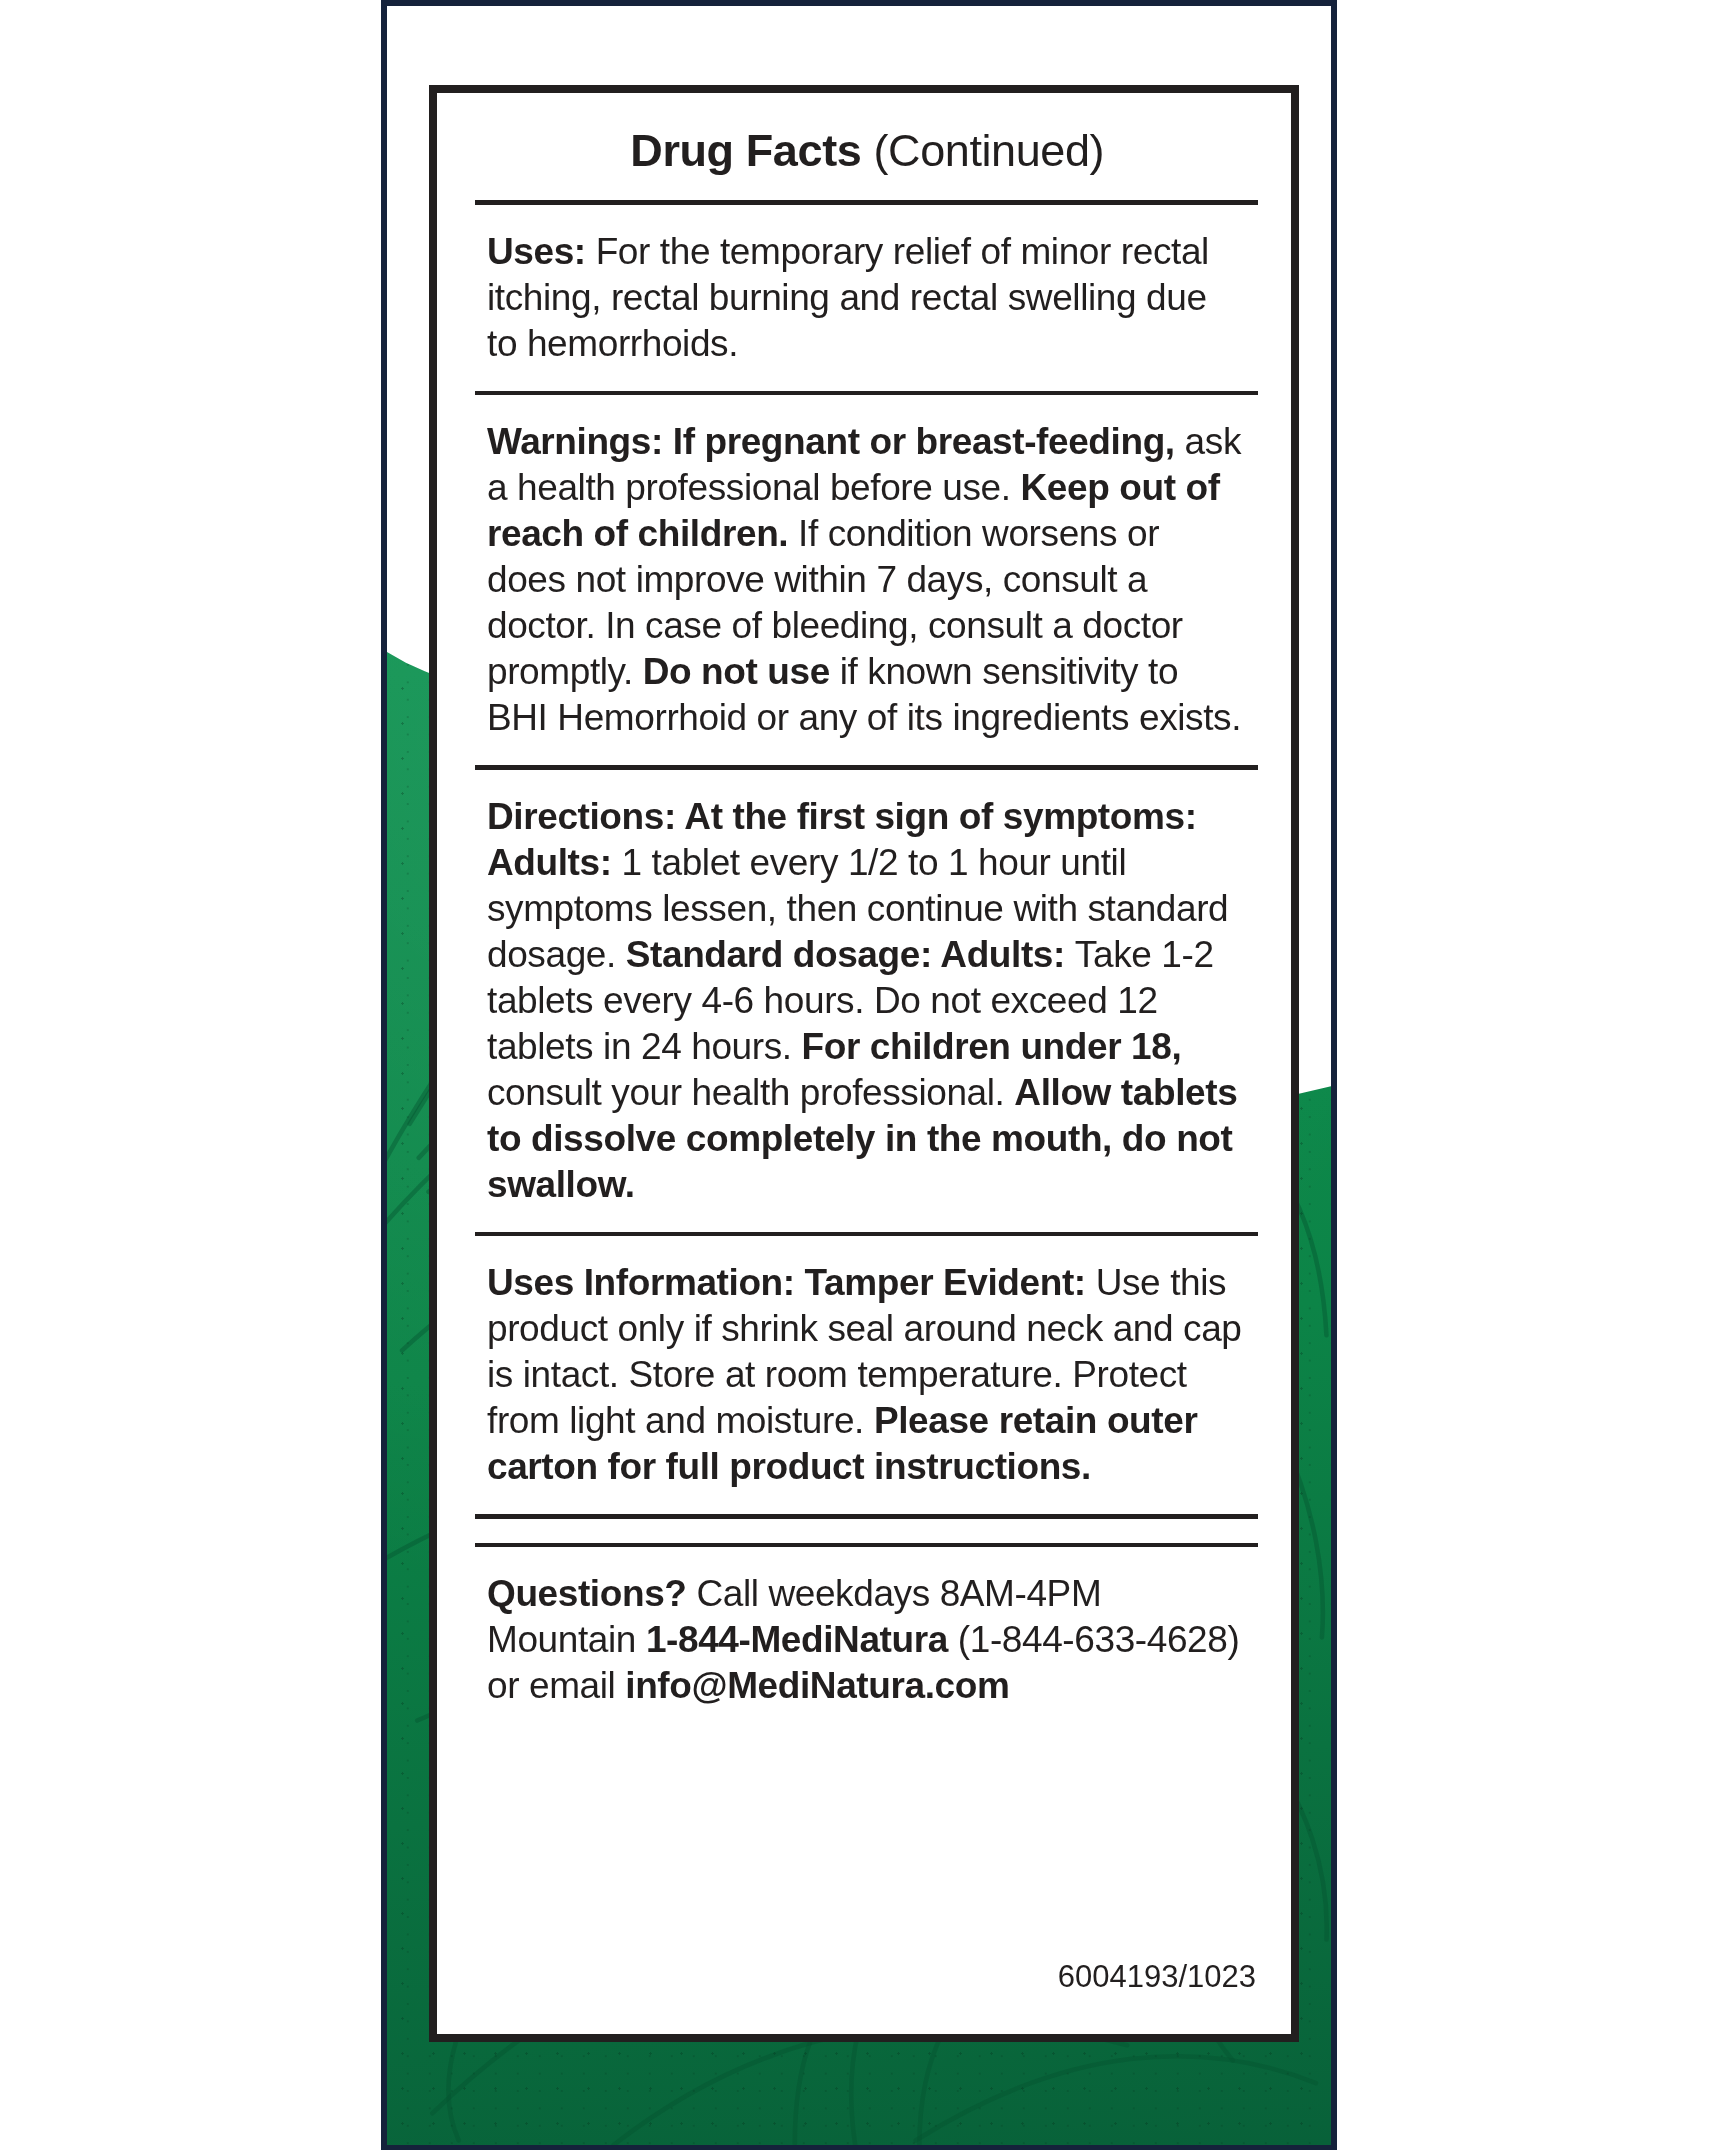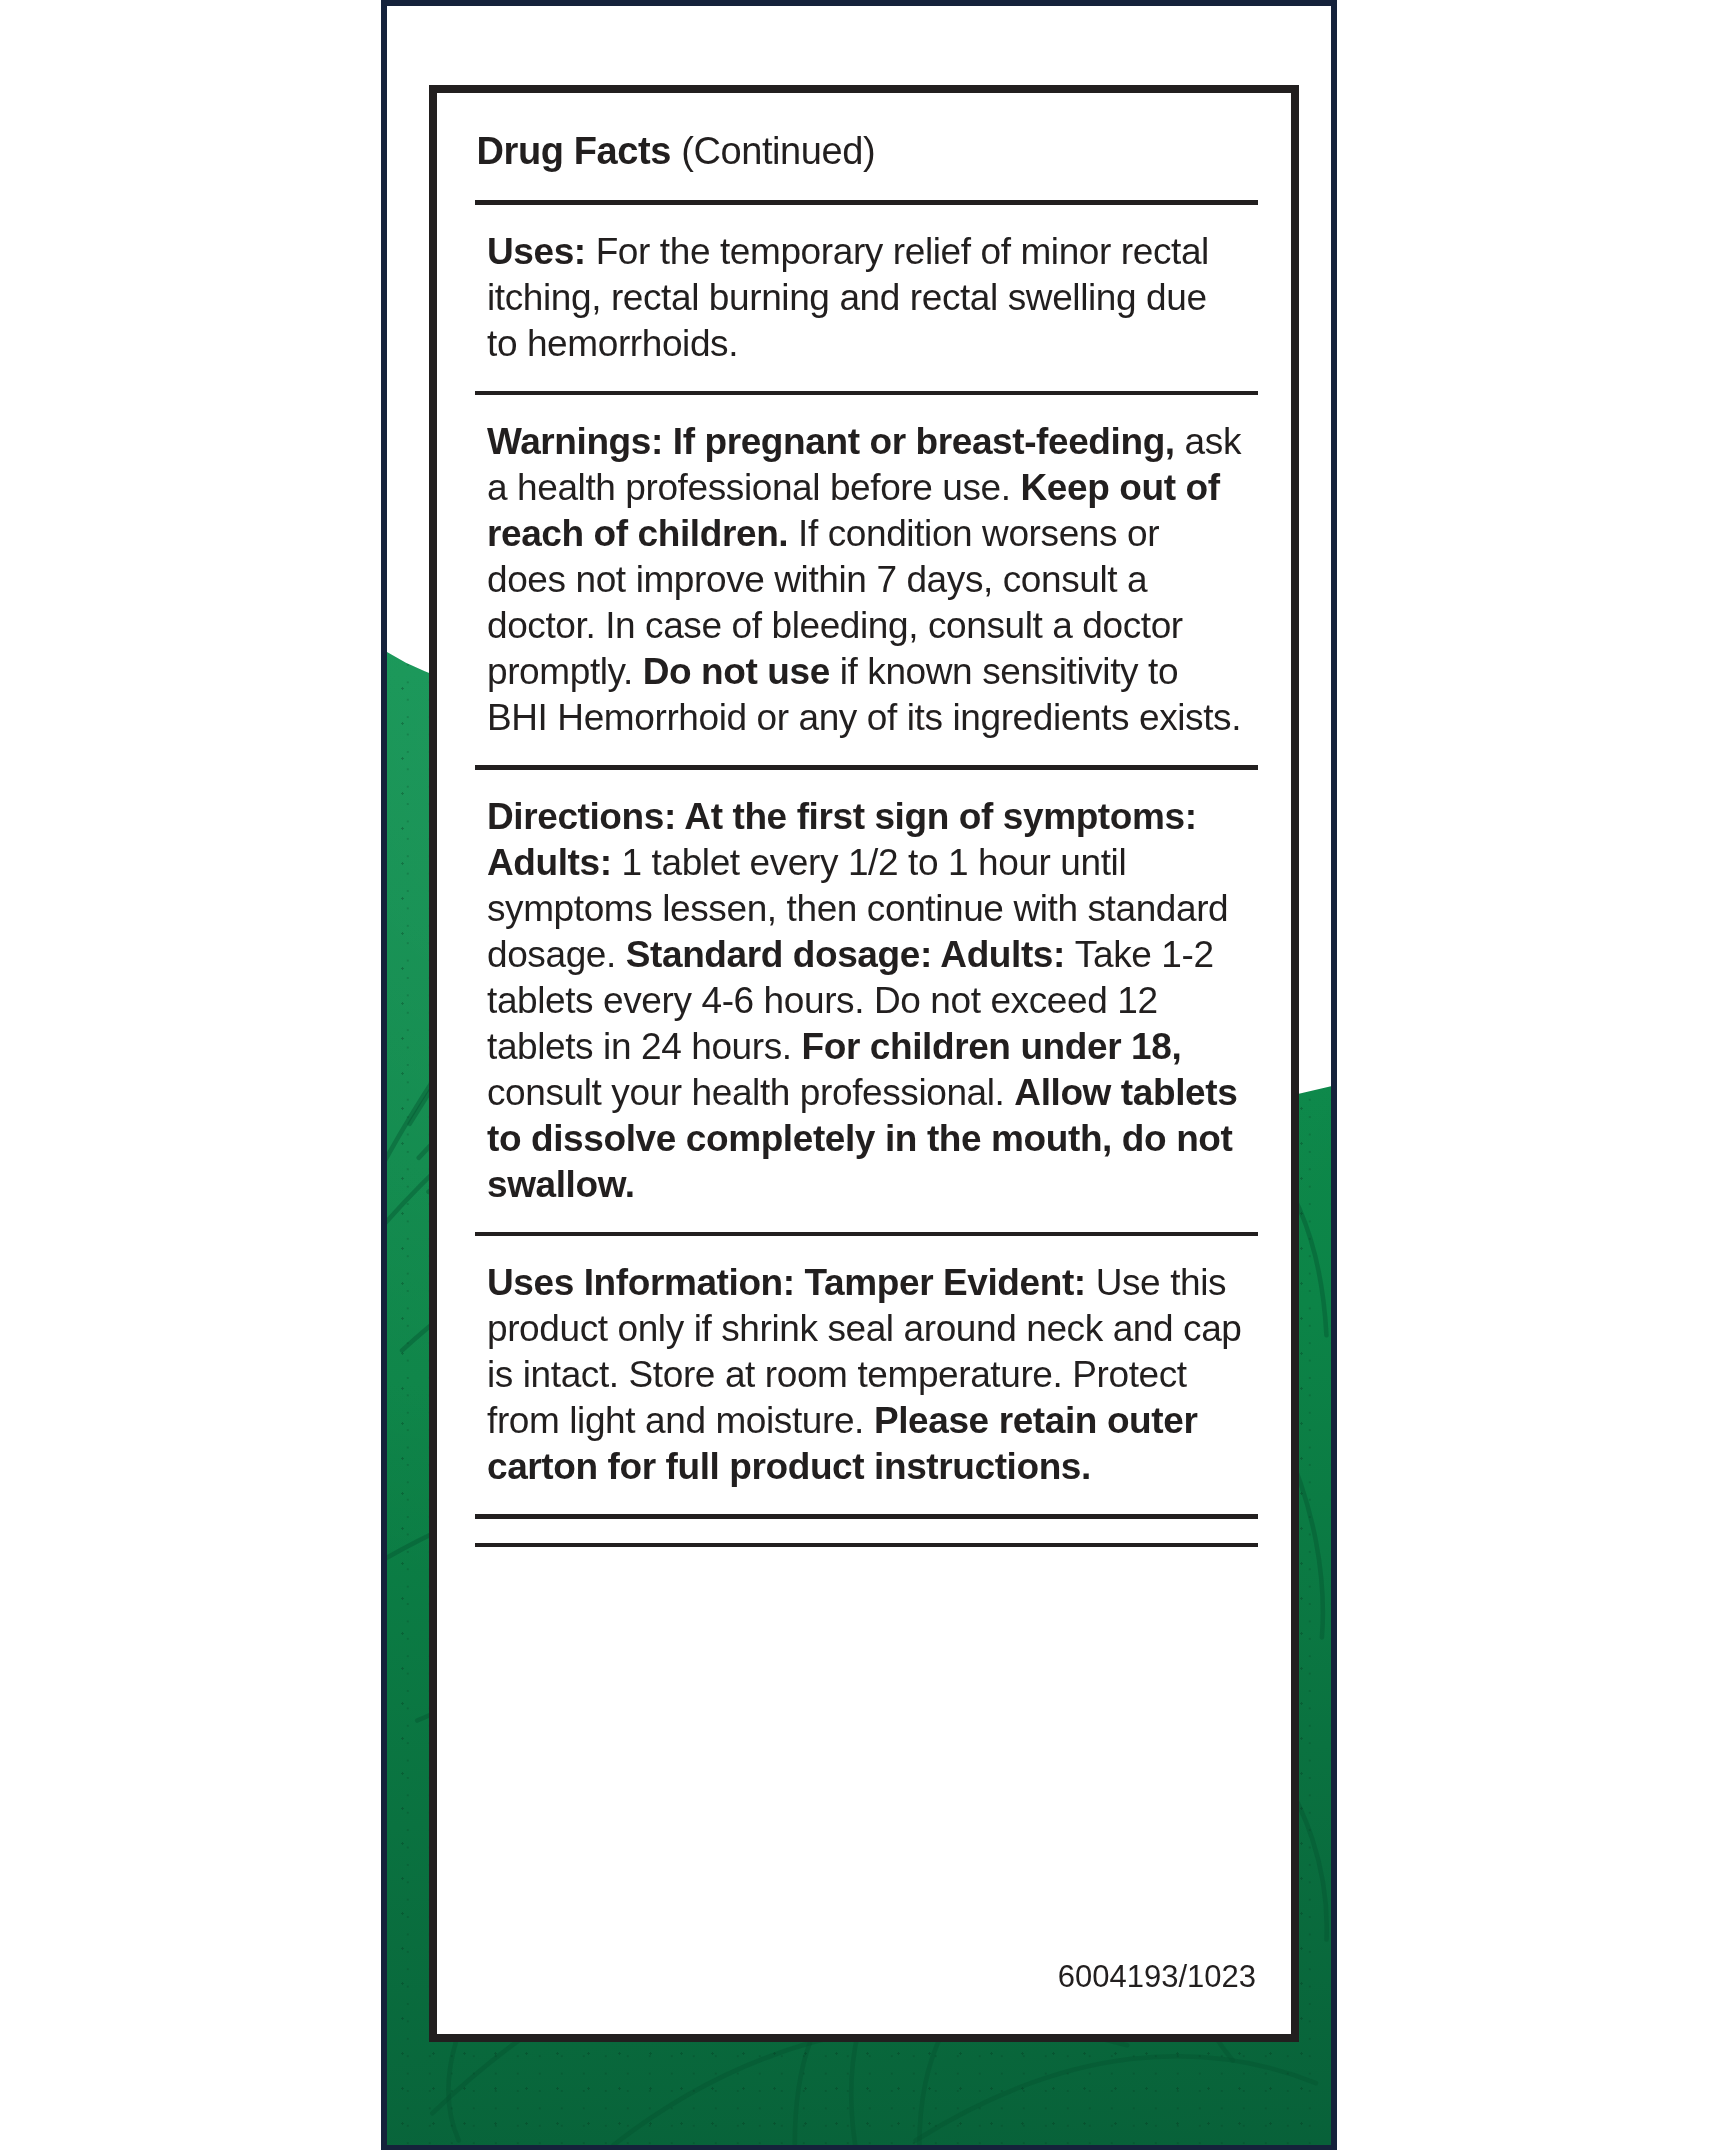--- a/index.html
+++ b/index.html
@@ -32,21 +32,21 @@
     background-size:31px 35px,22px 17.4px;background-position:0 0,9.8px 6.8px;
   }
   .leaf-art{position:absolute;inset:0;width:100%;height:100%;}
   .leaf-art path{fill:none;stroke:#05542F;stroke-opacity:.42;stroke-width:6;stroke-linecap:round;}
   
   .panel{
     position:absolute;left:42px;top:79px;width:870px;height:1957px;
     background:var(--panel-bg);border:8.3px solid var(--ink);box-sizing:border-box;
     padding:19.6px 33px 0 38px;
   }
-  .panel-header{font-size:38px;line-height:50px;margin:13.6px 0 0 1.5px;letter-spacing:-0.4px;}
+  .panel-header{font-size:45px;line-height:50px;margin:13.6px 0 0 1.5px;letter-spacing:-0.4px;text-align:center;}
   .panel-header .b{font-weight:bold;}
   .rule{height:4.5px;background:var(--ink);margin:24px 0;}
   .sec{font-size:37px;line-height:46px;letter-spacing:-0.4px;margin:12px;}
   .sec .b{font-weight:bold;}
   .code{
     position:absolute;right:35px;bottom:39px;font-size:31px;letter-spacing:0;
     color:var(--ink);
   }
 </style>
 </head>
@@ -109,18 +109,21 @@
 
     <p class="sec">
       <span class="b">Uses Information: Tamper Evident: </span><span>Use this product only if shrink seal around neck and cap is intact. Store at room temperature. Protect from light and moisture. </span><span class="b">Please retain outer carton for full product instructions.</span>
     </p>
 
     <div class="rule"></div>
 
 
     <div class="rule"></div>
 
+    <p class="sec">
+      <span class="b">Questions? </span><span>Call weekdays 8AM-4PM Mountain </span><span class="b">1-844-MediNatura </span><span>(1-844-633-4628) or email </span><span class="b">info@MediNatura.com</span>
+    </p>
 
     <div class="code">6004193/1023</div>
 
   </div>
 </div>
 
 
 </body></html>

